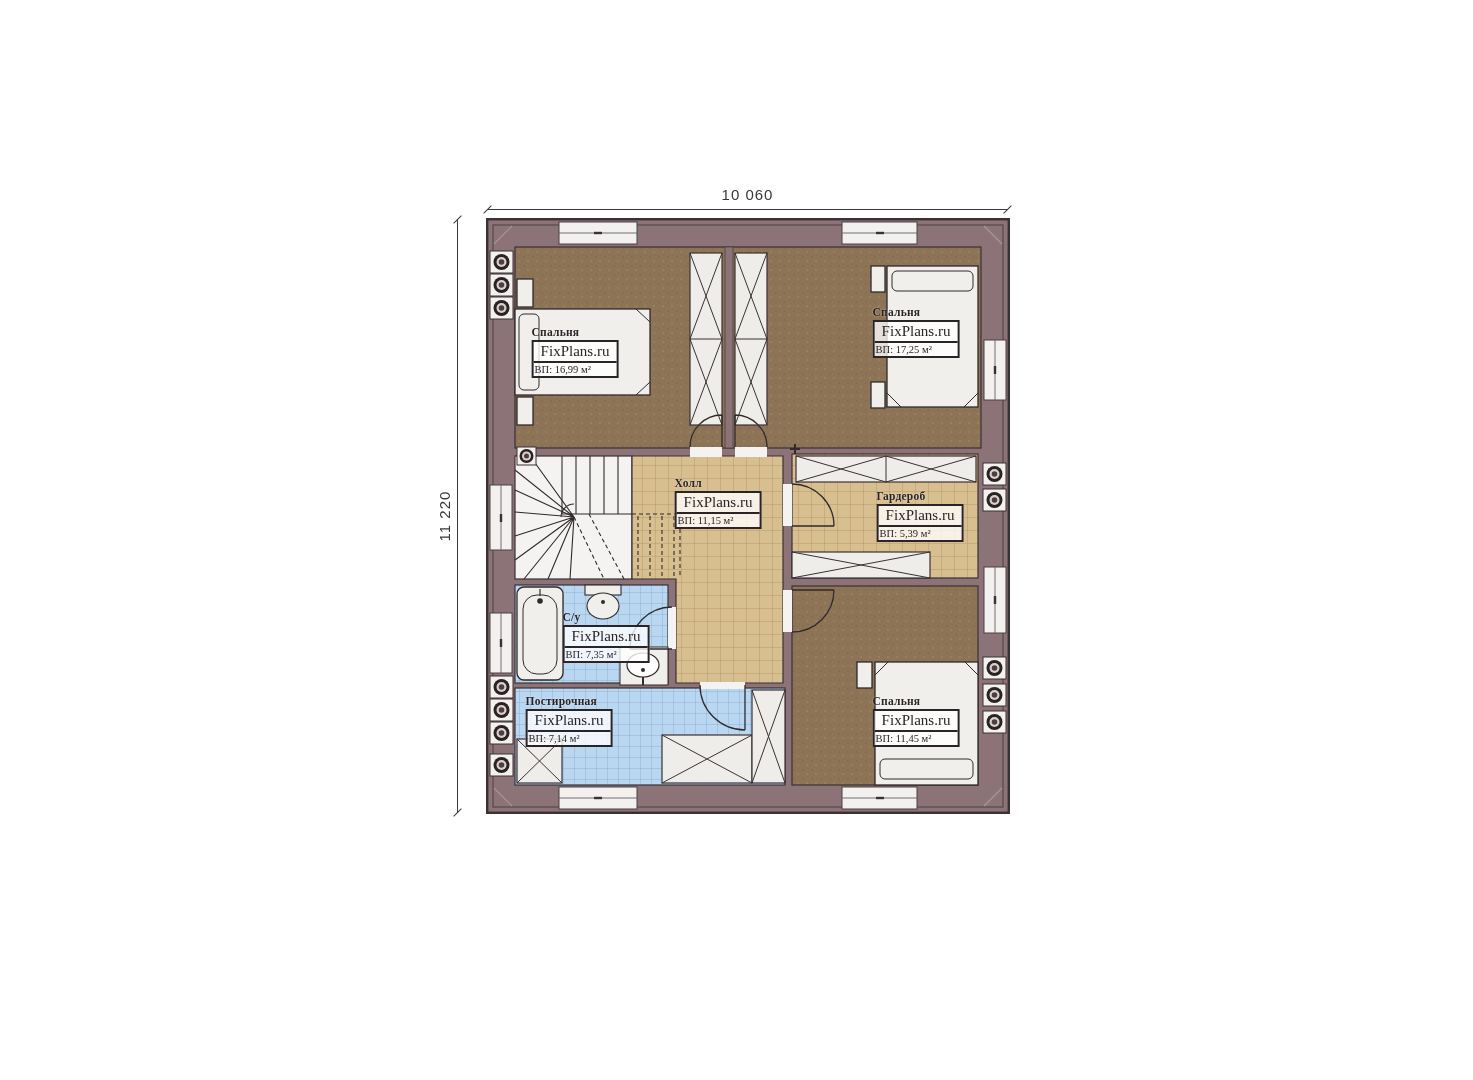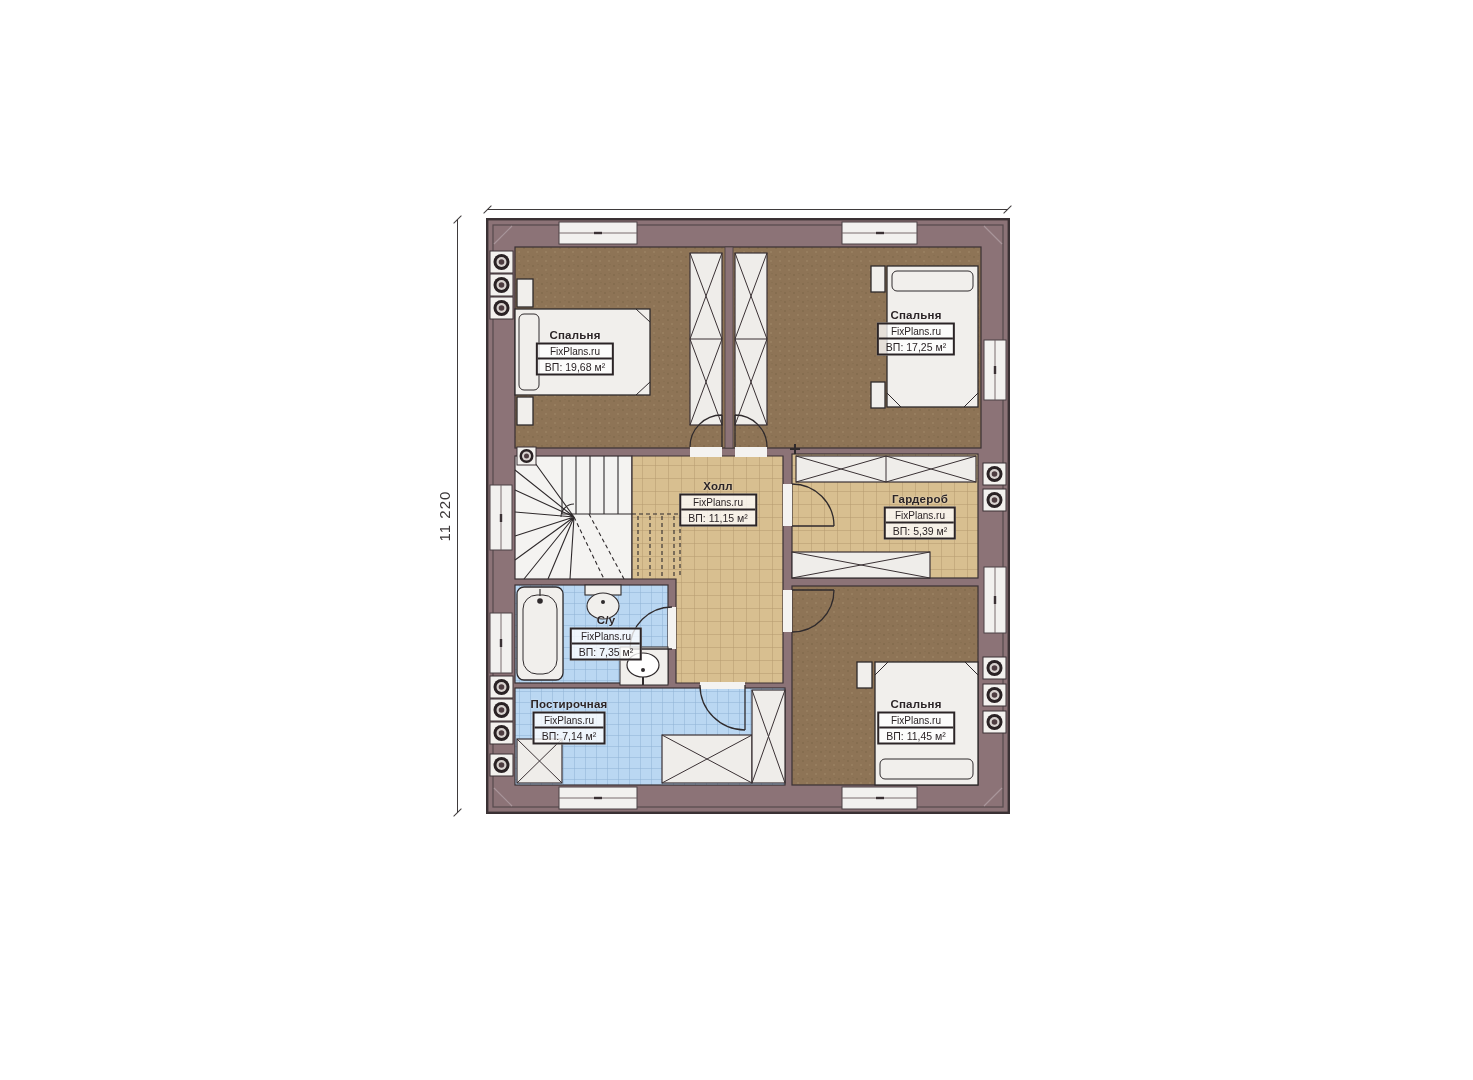--- a/index.html
+++ b/index.html
@@ -16,36 +16,37 @@
                  font-size:15px;color:#3a3637;letter-spacing:1px;white-space:nowrap;}
   .tick{position:absolute;width:11px;height:0;border-top:1.5px solid #3f3b3c;}
   .tick.t-left {left:482px;top:209px;transform:rotate(-45deg);}
   .tick.t-right{left:1002px;top:209px;transform:rotate(-45deg);}
   .tick.t-top  {left:452px;top:219px;transform:rotate(-45deg);}
   .tick.t-bot  {left:452px;top:812px;transform:rotate(-45deg);}
   
   .plan{position:absolute;left:486px;top:218px;width:524px;height:596px;}
   .plan svg{position:absolute;left:0;top:0;}
   
-  .room-label{position:absolute;transform:translate(-50%,-50%);text-align:center;
-              color:#2b2426;z-index:5;}
+  .room-label{position:absolute;transform:translate(-50%,-50%);text-align:left;
+              color:#2b2426;z-index:5;font-family:Liberation Serif, serif;}
   .room-name{font-weight:bold;font-size:11.5px;margin-bottom:2px;letter-spacing:.2px;
              text-shadow:0 0 2px rgba(255,255,255,.6);}
   .room-box{border:2px solid #2b2426;background:rgba(255,255,255,.78);display:inline-block;}
-  .room-brand{font-size:10px;padding:1px 7px;border-bottom:2px solid #2b2426;white-space:nowrap;}
-  .room-area{font-size:10.5px;padding:1px 7px;white-space:nowrap;}
+  .room-brand{font-size:15px;padding:1px 7px;border-bottom:2px solid #2b2426;white-space:nowrap;}
+  .room-area{font-size:10.5px;padding:1px 1px;white-space:nowrap;}
 </style>
 </head>
 <body>
 
 <div class="stage">
 
   <div class="dim-top-line"></div>
   <div class="tick t-left"></div>
   <div class="tick t-right"></div>
+  <div class="dim-top-text">10 060</div>
   <div class="dim-left-line"></div>
   <div class="tick t-top"></div>
   <div class="tick t-bot"></div>
   <div class="dim-left-text">11 220</div>
 
   <div class="plan">
     <svg width="524" height="596" viewBox="0 0 524 596">
       <defs>
         <pattern id="tanTile" width="13" height="13" patternUnits="userSpaceOnUse">
           <rect width="13" height="13" fill="#d8bf90"></rect>
@@ -261,21 +262,21 @@
         <path d="M306 372 H348 M348 372 A42 42 0 0 1 306 414"></path>
       </g>
 
       <path d="M304 231 h10 M309 226 v10" stroke="#2f2a2c" stroke-width="2"></path>
     </svg>
 
     <div class="room-label" style="left:89px;top:134px">
       <div class="room-name">Спальня</div>
       <div class="room-box">
         <div class="room-brand">FixPlans.ru</div>
-        <div class="room-area">ВП: 19,68 м²</div>
+        <div class="room-area">ВП: 16,99 м²</div>
       </div>
     </div>
     <div class="room-label" style="left:430px;top:114px">
       <div class="room-name">Спальня</div>
       <div class="room-box">
         <div class="room-brand">FixPlans.ru</div>
         <div class="room-area">ВП: 17,25 м²</div>
       </div>
     </div>
     <div class="room-label" style="left:232px;top:285px">

